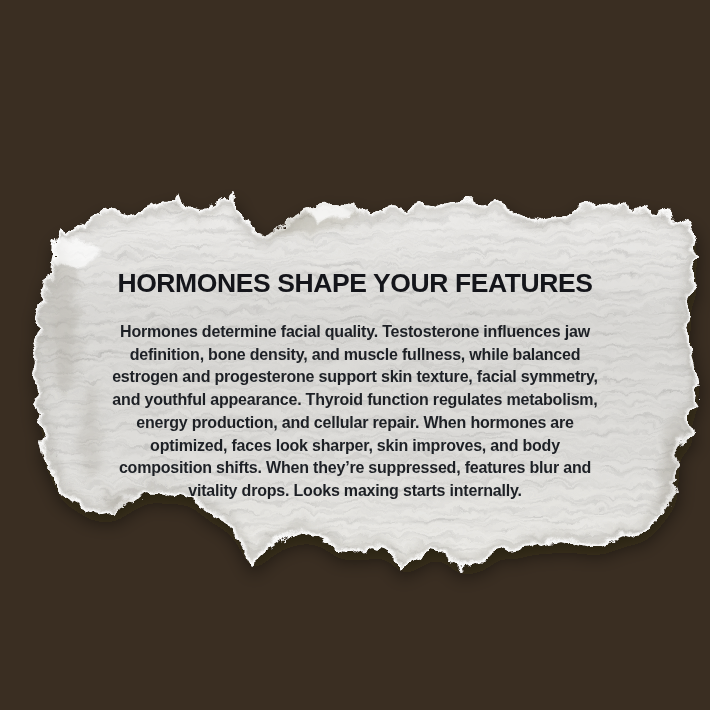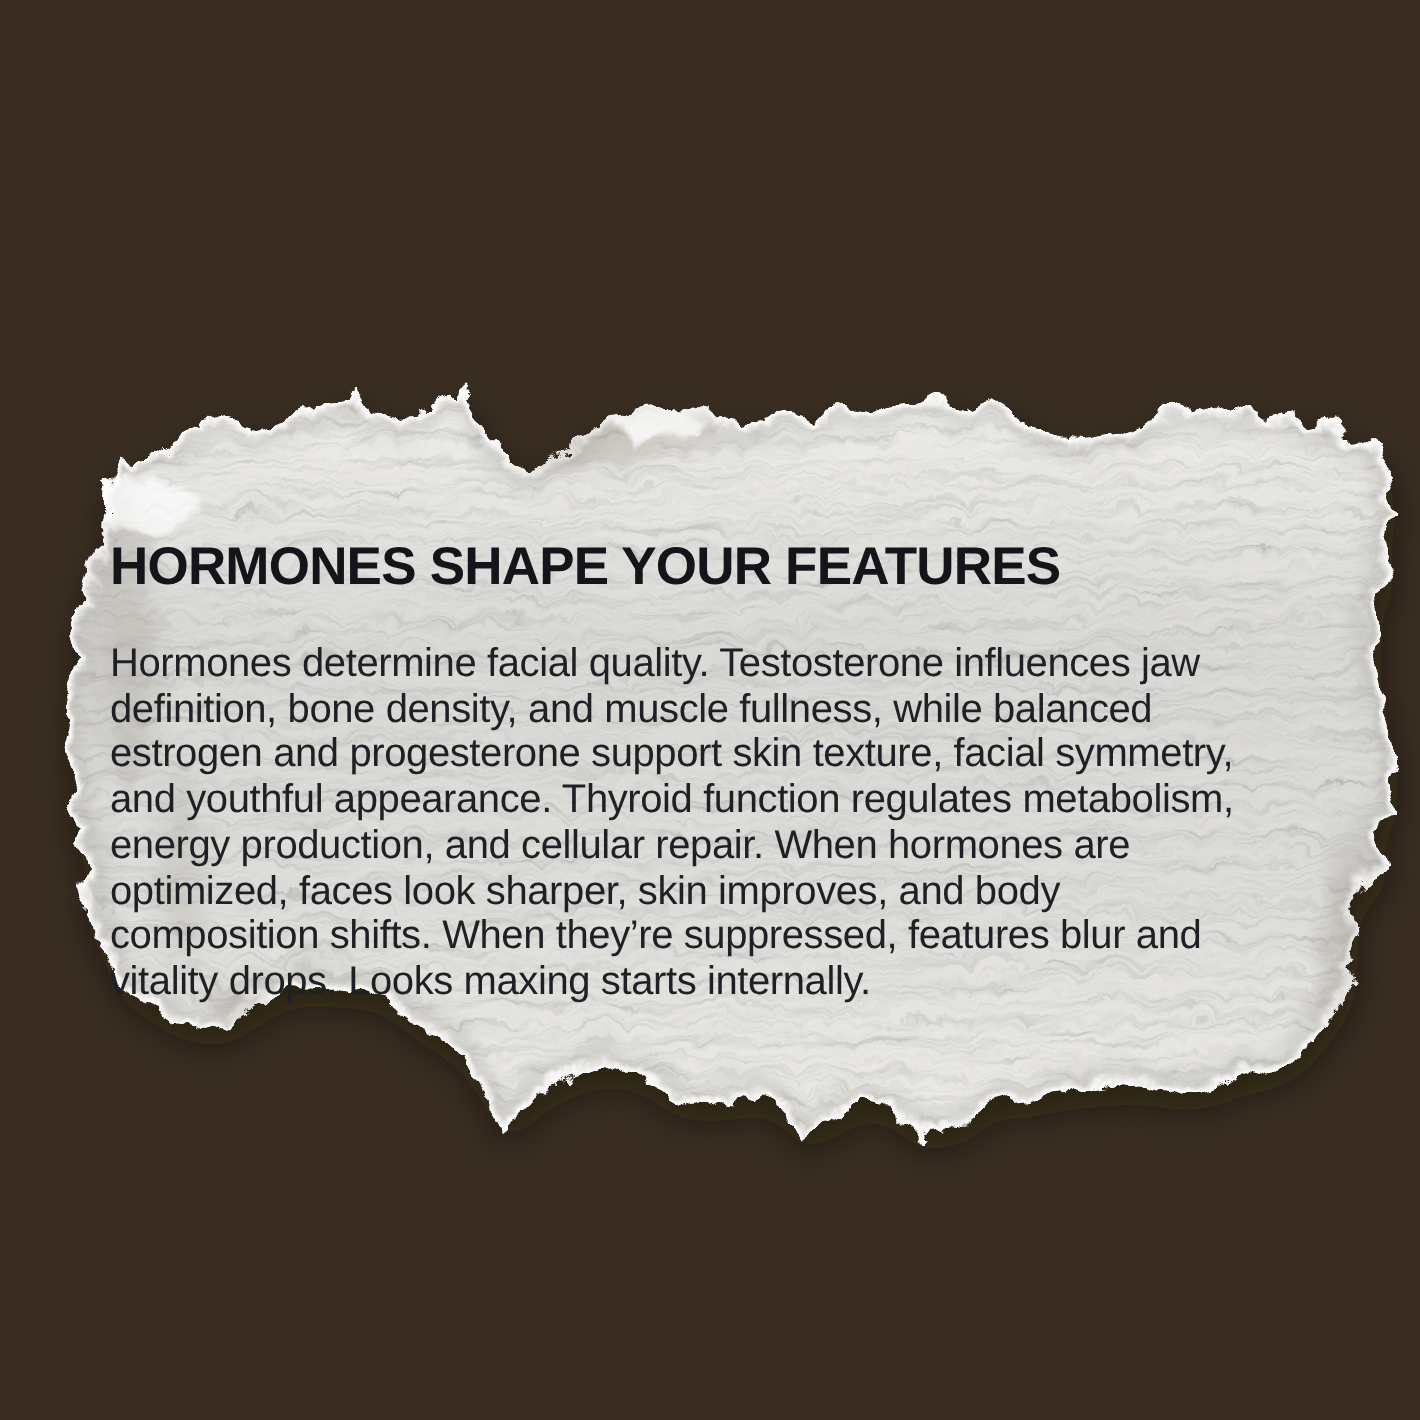--- a/index.html
+++ b/index.html
@@ -4,30 +4,30 @@
 <style>
   html,body{margin:0;padding:0;background:#3a2e22;}
   .stage{
     position:relative;width:710px;height:710px;overflow:hidden;
     background:#3a2e22;
     font-family:"Liberation Sans",sans-serif;
   }
   .paper-svg{position:absolute;left:0;top:0;width:710px;height:710px;display:block;}
   .content{
     position:absolute;left:55px;top:268px;width:600px;
-    text-align:left;
+    text-align:center;
   }
   .headline{
     margin:0 0 23px 0;
     font-size:26.5px;line-height:30px;font-weight:bold;
     letter-spacing:-0.4px;color:#14151a;
   }
   .body-text{
     margin:0;
-    font-size:20px;line-height:22.7px;font-weight:normal;
+    font-size:16px;line-height:22.7px;font-weight:bold;
     letter-spacing:-0.2px;color:#1d2025;
     white-space:pre-line;
   }
 </style>
 </head>
 <body>
 
 <div class="stage">
 
   <svg class="paper-svg" viewBox="0 0 710 710" xmlns="http://www.w3.org/2000/svg">

